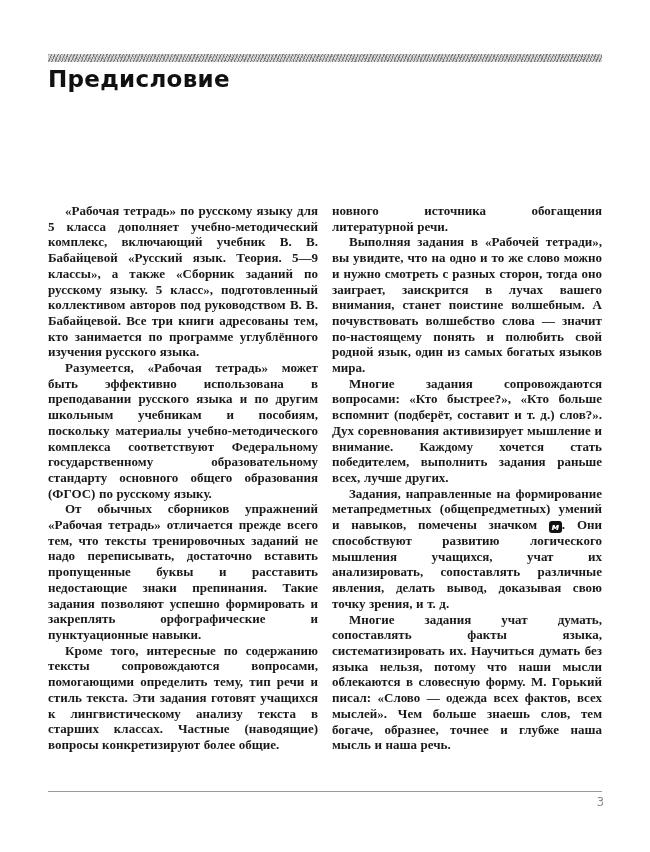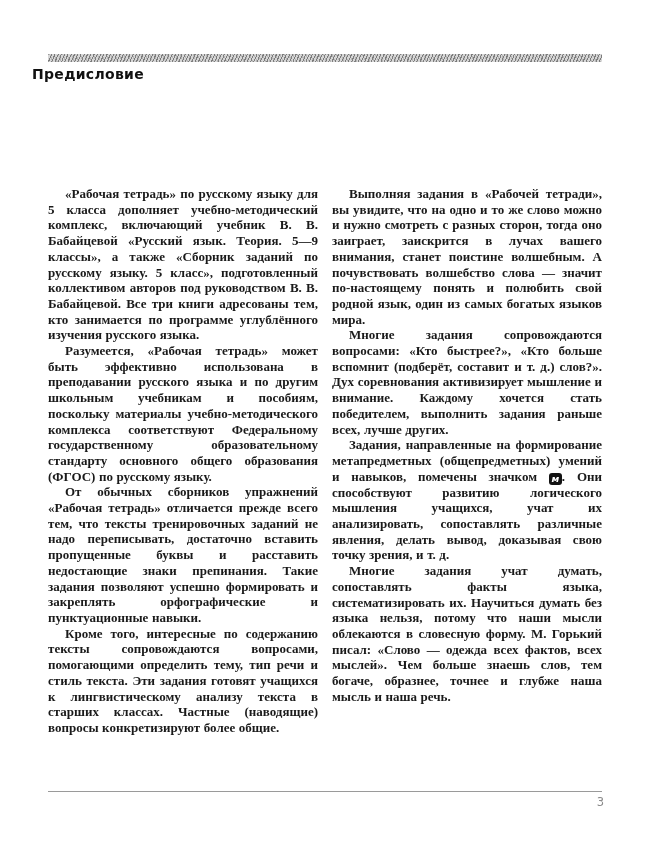--- a/index.html
+++ b/index.html
@@ -21,33 +21,33 @@
     width: 554px;
     height: 8px;
     background-image:
       repeating-linear-gradient(113deg, rgba(110,110,110,0.85) 0 1px, rgba(0,0,0,0) 1px 3px),
       repeating-linear-gradient(67deg, rgba(150,150,150,0.5) 0 1px, rgba(0,0,0,0) 1px 4px),
       linear-gradient(#d7d7d7, #d7d7d7);
     border-radius: 1px;
   }
   .title {
     position: absolute;
-    left: 32px;
+    left: 48px;
     top: 66px;
     margin: 0;
     font-family: "DejaVu Sans", sans-serif;
     font-weight: bold;
-    font-size: 14px;
+    font-size: 23px;
     letter-spacing: 0.3px;
     color: #111111;
   }
   .columns {
     position: absolute;
     left: 48px;
-    top: 186px;
+    top: 203px;
     width: 554px;
     display: flex;
     gap: 14px;
   }
   .col {
     width: 270px;
     flex: 1 1 auto;
   }
   .col p {
     margin: 0;
@@ -102,20 +102,21 @@
   <div class="hatch-bar"></div>
   <h1 class="title">Предисловие</h1>
   <div class="columns">
     <div class="col" id="col-left">
         <p>«Рабочая тетрадь» по русскому языку для 5 класса дополняет учебно-методический комплекс, включающий учебник В. В. Бабайцевой «Русский язык. Теория. 5—9 классы», а также «Сборник заданий по русскому языку. 5 класс», подготовленный коллективом авторов под руководством В. В. Бабайцевой. Все три книги адресованы тем, кто занимается по программе углублённого изучения русского языка.</p>
         <p>Разумеется, «Рабочая тетрадь» может быть эффективно использована в преподавании русского языка и по другим школьным учебникам и пособиям, поскольку материалы учебно-методического комплекса соответствуют Федеральному государственному образовательному стандарту основного общего образования (ФГОС) по русскому языку.</p>
         <p>От обычных сборников упражнений «Рабочая тетрадь» отличается прежде всего тем, что тексты тренировочных заданий не надо переписывать, достаточно вставить пропущенные буквы и расставить недостающие знаки препинания. Такие задания позволяют успешно формировать и закреплять орфографические и пунктуационные навыки.</p>
         <p>Кроме того, интересные по содержанию тексты сопровождаются вопросами, помогающими определить тему, тип речи и стиль текста. Эти задания готовят учащихся к лингвистическому анализу текста в старших классах. Частные (наводящие) вопросы конкретизируют более общие.</p>
       </div>
     <div class="col" id="col-right">
+        <p class="no-indent">новного источника обогащения литературной речи.</p>
         <p>Выполняя задания в «Рабочей тетради», вы увидите, что на одно и то же слово можно и нужно смотреть с разных сторон, тогда оно заиграет, заискрится в лучах вашего внимания, станет поистине волшебным. А почувствовать волшебство слова — значит по-настоящему понять и полюбить свой родной язык, один из самых богатых языков мира.</p>
         <p>Многие задания сопровождаются вопросами: «Кто быстрее?», «Кто больше вспомнит (подберёт, составит и т. д.) слов?». Дух соревнования активизирует мышление и внимание. Каждому хочется стать победителем, выполнить задания раньше всех, лучше других.</p>
         <p>Задания, направленные на формирование метапредметных (общепредметных) умений и навыков, помечены значком <span class="m-icon">м</span>. Они способствуют развитию логического мышления учащихся, учат их анализировать, сопоставлять различные явления, делать вывод, доказывая свою точку зрения, и т. д.</p>
         <p>Многие задания учат думать, сопоставлять факты языка, систематизировать их. Научиться думать без языка нельзя, потому что наши мысли облекаются в словесную форму. М. Горький писал: «Слово — одежда всех фактов, всех мыслей». Чем больше знаешь слов, тем богаче, образнее, точнее и глубже наша мысль и наша речь.</p>
       </div>
   </div>
   <div class="footer-line"></div>
   <div class="page-number">3</div>
 </div>
 

